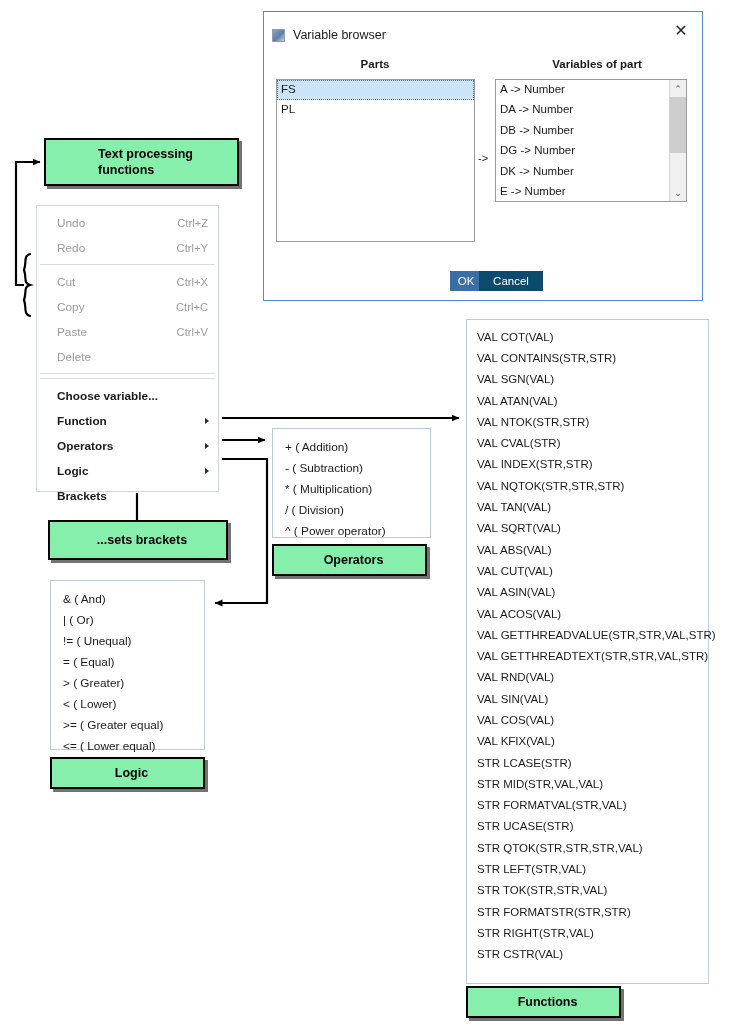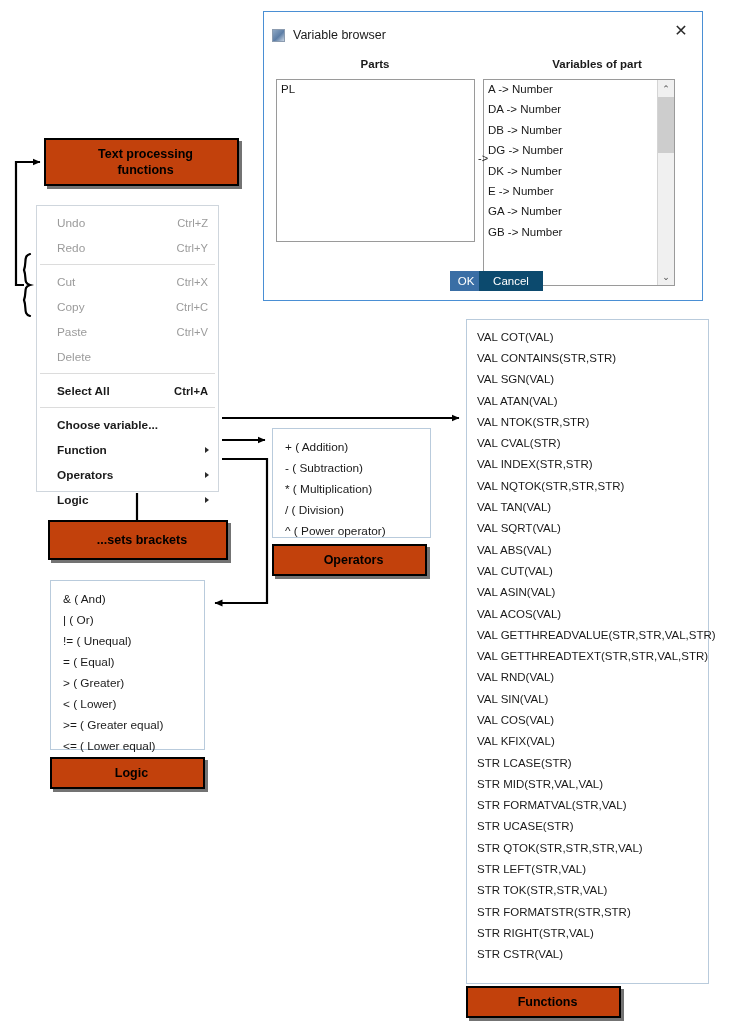--- a/index.html
+++ b/index.html
@@ -38,21 +38,21 @@
     text-align:center;
   }
   #parts-head{left:275px;top:58px;width:200px;}
   #vars-head{left:497px;top:58px;width:200px;}
 
   .listbox{
     position:absolute;background:#fff;border:1px solid #9a9a9a;
     box-sizing:border-box;overflow:hidden;
   }
   #parts-list{left:276px;top:79px;width:199px;height:163px;}
-  #vars-list{left:483px;top:79px;width:192px;height:207px;}
+  #vars-list{left:495px;top:79px;width:192px;height:123px;}
   .lb-item{
     font-size:11.5px;color:#1a1a1a;padding:1px 4px 2px 4px;
     line-height:17.4px;white-space:nowrap;
   }
   .lb-item.selected{
     background:#cce4f7;outline:1px dotted #6b6b6b;outline-offset:-1px;
   }
   #vars-inner{position:absolute;left:0;top:0;right:17px;top:0;bottom:0;}
   #vars-scroll{
     position:absolute;right:0;top:0;width:17px;bottom:0;
@@ -117,23 +117,23 @@
     left:466px;top:319px;width:243px;height:665px;
     background:#fff;border:1px solid #b9cbdc;box-sizing:border-box;padding:6px 0;
   }
   #functions-panel .fi{
     height:21.3px;display:flex;align-items:center;padding:0 10px;
     font-size:11.5px;color:#1a1a1a;white-space:nowrap;box-sizing:border-box;
   }
 
   
   .callout{
-    position:absolute;background:#c2410c;border:2.5px solid #000000;
+    position:absolute;background:#86efac;border:2.5px solid #000000;
     box-sizing:border-box;display:flex;align-items:center;justify-content:center;
-    text-align:center;font-weight:bold;color:#000000;font-size:12.5px;
+    text-align:left;font-weight:bold;color:#000000;font-size:12.5px;
     line-height:16px;box-shadow:3px 3px 0 rgba(0,0,0,0.55);padding-left:8px;
   }
   #cb-text{left:44px;top:138px;width:195px;height:48px;}
   #cb-brackets{left:48px;top:520px;width:180px;height:40px;}
   #cb-operators{left:272px;top:544px;width:155px;height:32px;}
   #cb-logic{left:50px;top:757px;width:155px;height:32px;}
   #cb-functions{left:466px;top:986px;width:155px;height:32px;}
 
   
   #wires{position:absolute;left:0;top:0;width:750px;height:1031px;pointer-events:none;}
@@ -167,20 +167,21 @@
     <span id="var-appicon"></span>
     <span id="var-title">Variable browser</span>
     <span id="var-close">✕</span>
   </div>
 </div>
 
 <div class="col-head abs" id="parts-head">Parts</div>
 <div class="col-head abs" id="vars-head">Variables of part</div>
 
 <div class="listbox" id="parts-list">
+    <div class="lb-item selected">FS</div>
     <div class="lb-item">PL</div>
   </div>
 
 <div class="listbox" id="vars-list">
   <div id="vars-inner">
       <div class="lb-item">A -&gt; Number</div>
       <div class="lb-item">DA -&gt; Number</div>
       <div class="lb-item">DB -&gt; Number</div>
       <div class="lb-item">DG -&gt; Number</div>
       <div class="lb-item">DK -&gt; Number</div>
@@ -219,24 +220,20 @@
       <span class="acc">Ctrl+C</span>
     </div>
     <div class="mi dim">
       <span class="lbl">Paste</span>
       <span class="acc">Ctrl+V</span>
     </div>
     <div class="mi dim">
       <span class="lbl">Delete</span>
     </div>
     <div class="msep"></div>
-    <div class="mi on">
-      <span class="lbl">Select All</span>
-      <span class="acc">Ctrl+A</span>
-    </div>
     <div class="msep"></div>
     <div class="mi on">
       <span class="lbl">Choose variable...</span>
     </div>
     <div class="mi on">
       <span class="lbl">Function</span>
       <span class="caret"></span>
     </div>
     <div class="mi on">
       <span class="lbl">Operators</span>

